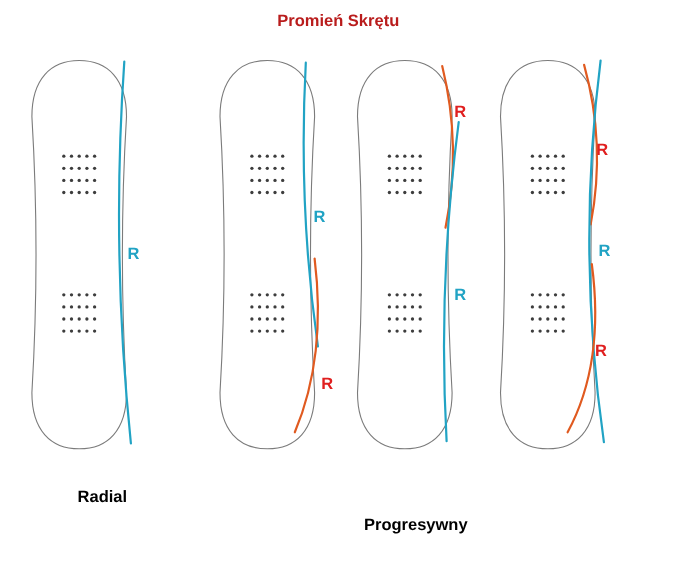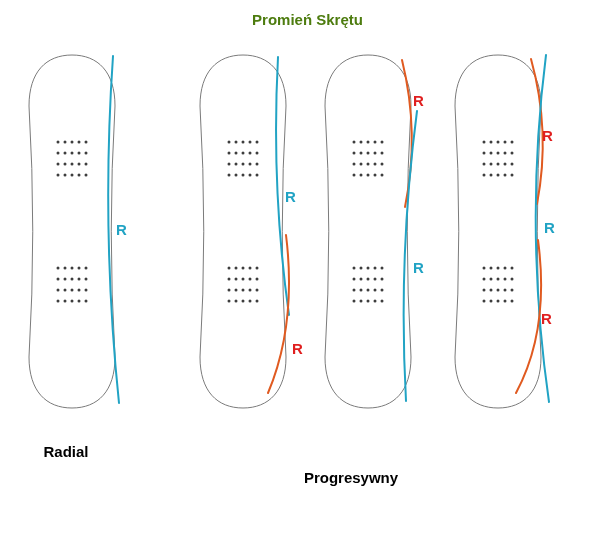--- a/index.html
+++ b/index.html
@@ -12,27 +12,28 @@
     overflow: hidden;
   }
   .title {
     position: absolute;
     top: 11px;
     left: 0;
     width: 100%;
     text-align: center;
     font-size: 15px;
     font-weight: bold;
-    color: #4d7c0f;
+    color: #b91c1c;
   }
   .caption {
     position: absolute;
     font-size: 15px;
     font-weight: bold;
     color: #000000;
+    margin-left: 27px;
   }
   .caption.radial { top: 443px; left: 0; width: 132px; text-align: center; }
   .caption.progressive { top: 469px; left: 280px; width: 142px; text-align: center; }
   svg.diagram { position: absolute; left: 0; top: 0; }
   .board { fill: none; stroke: #7b7b7b; stroke-width: 1; }
   .dot { fill: #3d3d3d; }
   .curve { fill: none; stroke-width: 2; stroke-linecap: round; }
   .r-label {
     font-family: "Liberation Sans", sans-serif;
     font-size: 15px;

